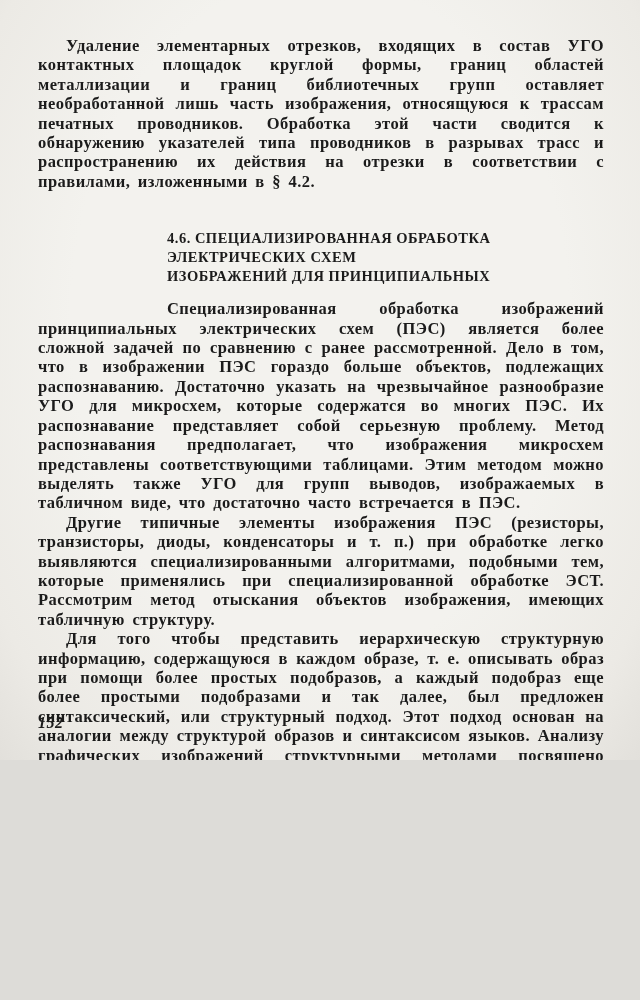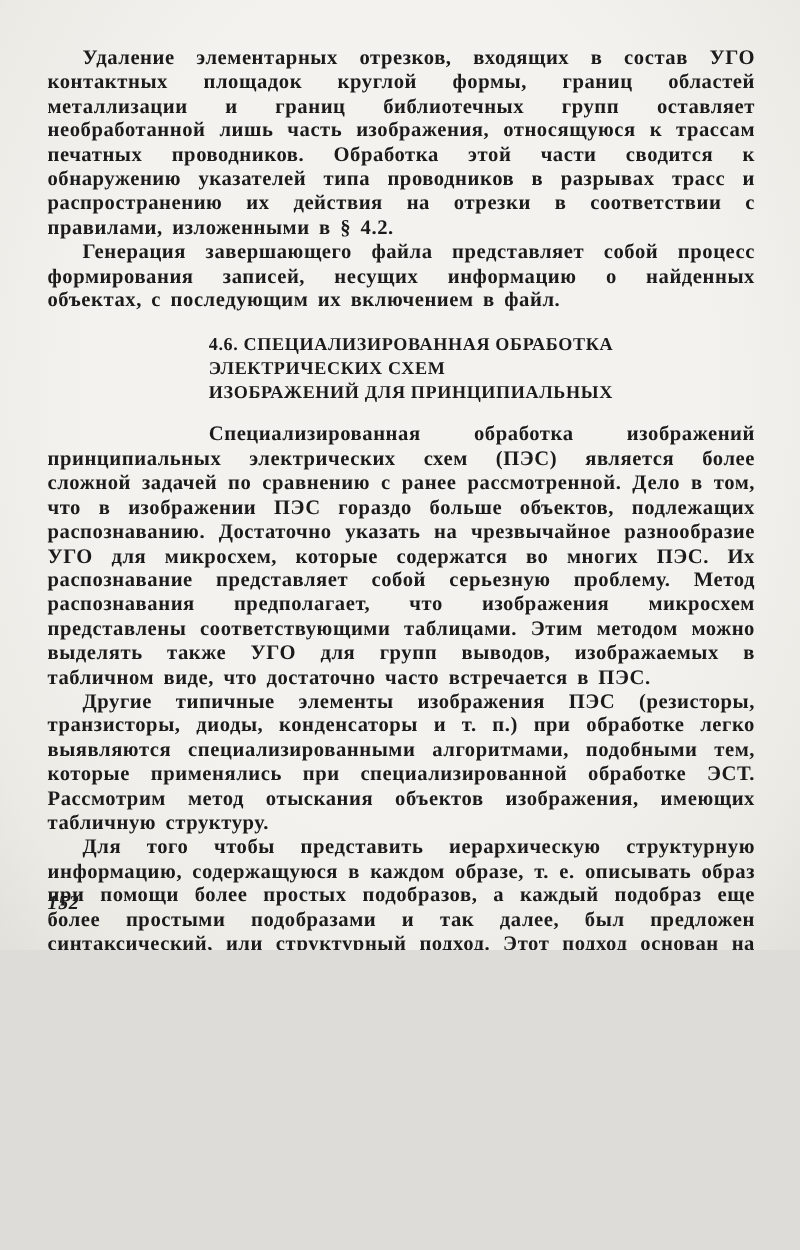--- a/index.html
+++ b/index.html
@@ -27,21 +27,21 @@
   p.body-text {
     margin: 0;
     font-size: 16.5px;
     line-height: 19.4px;
     text-align: justify;
     text-indent: 28px;
     letter-spacing: 0.45px;
     word-spacing: 3px;
   }
   h2.section-heading {
-    margin: 18px 0 13px 129px;
+    margin: 38px 0 13px 129px;
     font-size: 14.5px;
     line-height: 19px;
     letter-spacing: 0.5px;
     font-weight: 700;
     text-align: left;
   }
   h2.section-heading .heading-line {
     display: block;
   }
   p.first-after-heading {
@@ -58,21 +58,20 @@
   }
 </style>
 </head>
 <body>
 
 <div class="page">
   <div class="text-block">
 
     <p class="body-text">Удаление элементарных отрезков, входящих в состав УГО контактных площадок круглой формы, границ областей металлизации и границ библиотечных групп оставляет необработанной лишь часть изображения, относящуюся к трассам печатных проводников. Обработка этой части сводится к обнаружению указателей типа проводников в разрывах трасс и распространению их действия на отрезки в соответствии с правилами, изложенными в § 4.2.</p>
 
-    <p class="body-text">Генерация завершающего файла представляет собой процесс формирования записей, несущих информацию о найденных объектах, с последующим их включением в файл.</p>
 
     <h2 class="section-heading">
       <span class="heading-line">4.6. СПЕЦИАЛИЗИРОВАННАЯ ОБРАБОТКА</span>
       <span class="heading-line">ЭЛЕКТРИЧЕСКИХ СХЕМ</span>
       <span class="heading-line">ИЗОБРАЖЕНИЙ ДЛЯ ПРИНЦИПИАЛЬНЫХ</span>
     </h2>
 
     <p class="body-text first-after-heading">Специализированная обработка изображений принципиальных электрических схем (ПЭС) является более сложной задачей по сравнению с ранее рассмотренной. Дело в том, что в изображении ПЭС гораздо больше объектов, подлежащих распознаванию. Достаточно указать на чрезвычайное разнообразие УГО для микросхем, которые содержатся во многих ПЭС. Их распознавание представляет собой серьезную проблему. Метод распознавания предполагает, что изображения микросхем представлены соответствующими таблицами. Этим методом можно выделять также УГО для групп выводов, изображаемых в табличном виде, что достаточно часто встречается в ПЭС.</p>
 
     <p class="body-text">Другие типичные элементы изображения ПЭС (резисторы, транзисторы, диоды, конденсаторы и т. п.) при обработке легко выявляются специализированными алгоритмами, подобными тем, которые применялись при специализированной обработке ЭСТ. Рассмотрим метод отыскания объектов изображения, имеющих табличную структуру.</p>

